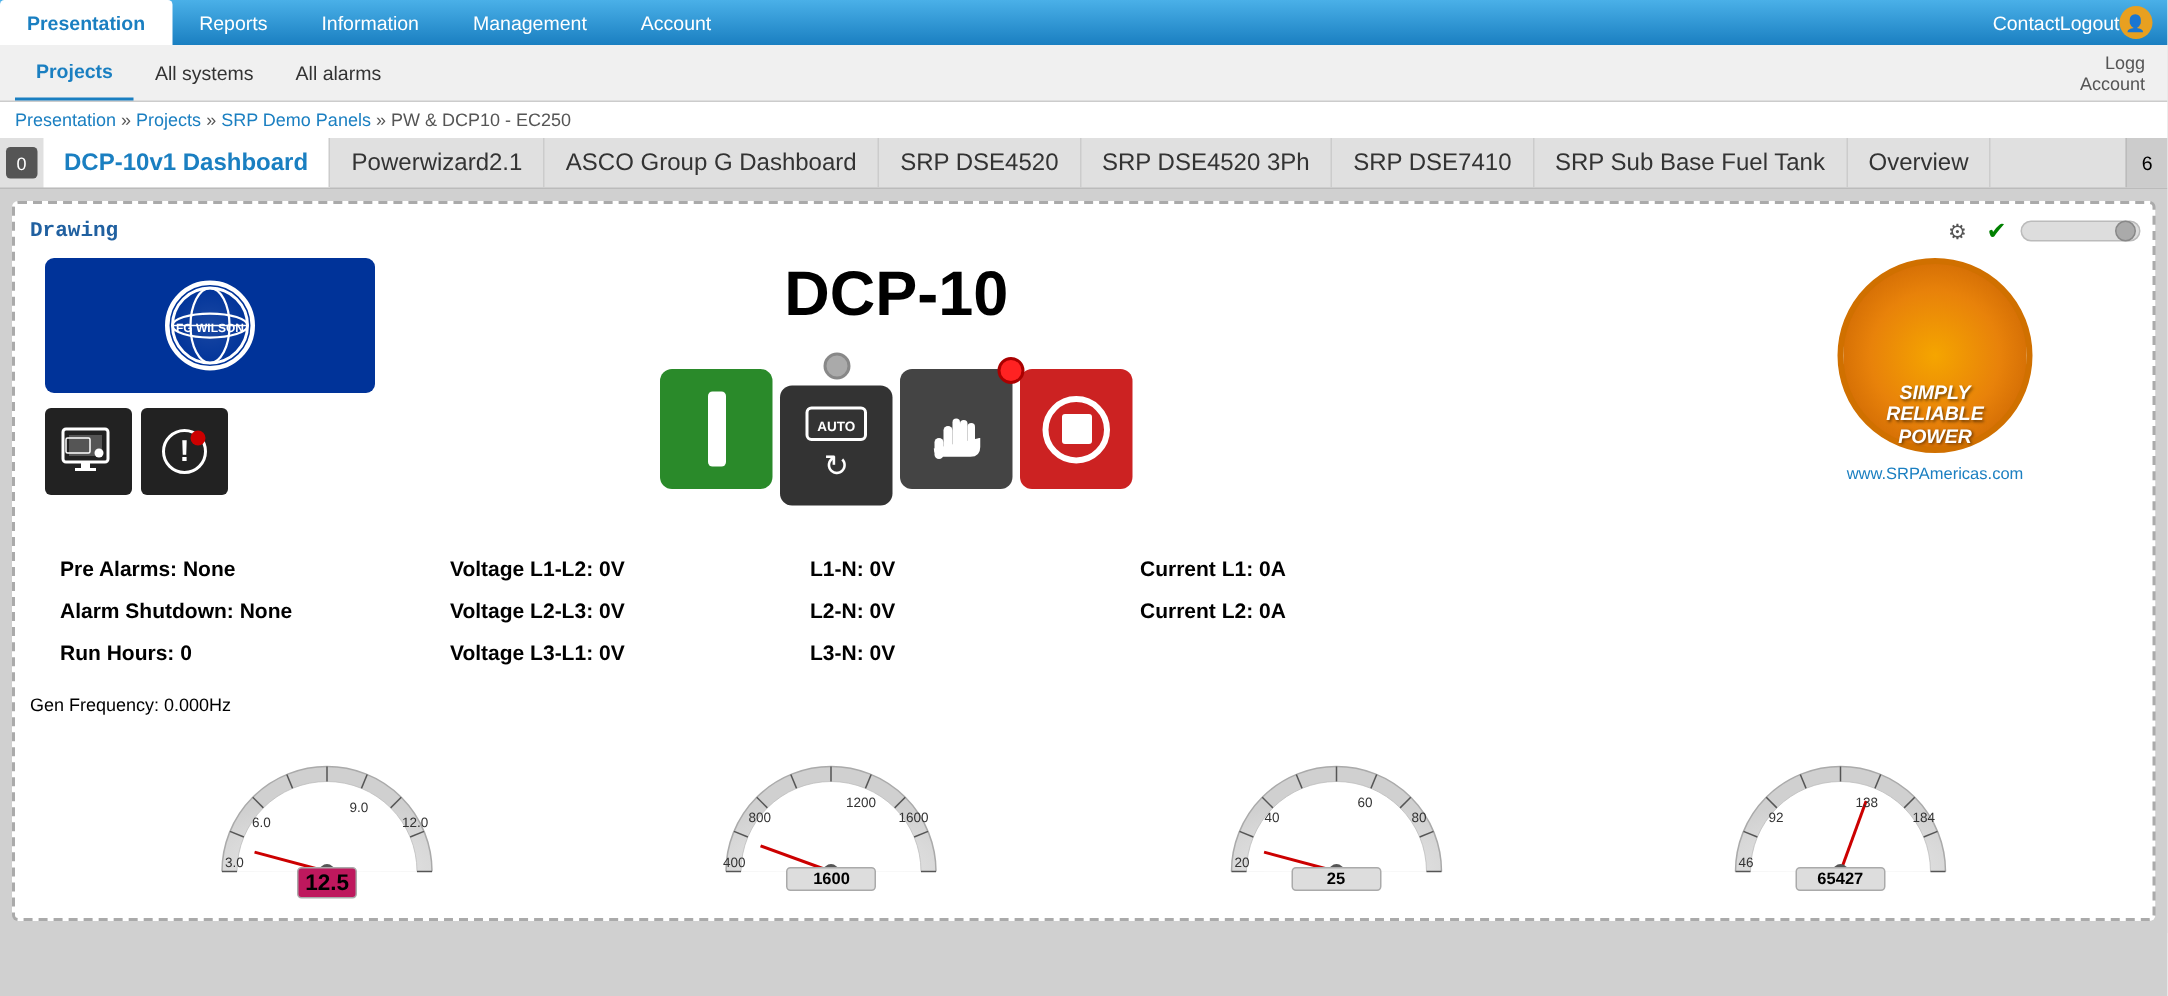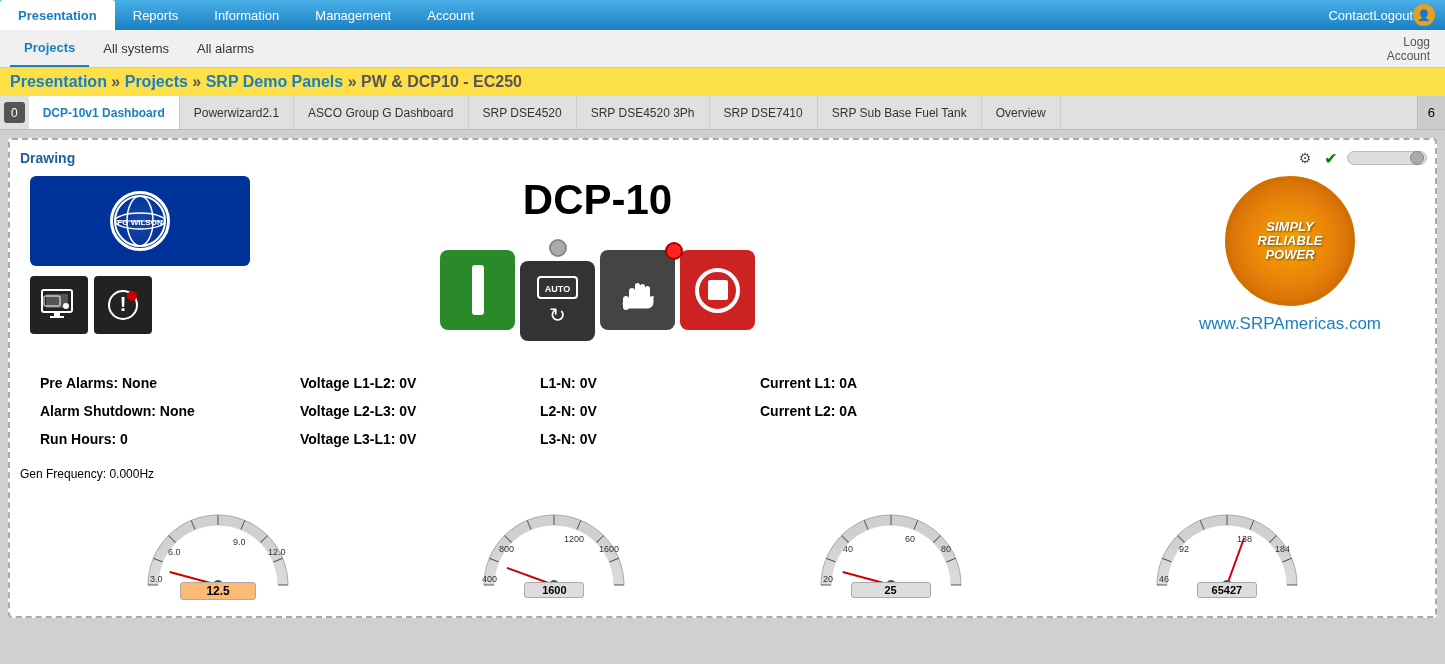--- a/index.html
+++ b/index.html
@@ -77,24 +77,23 @@
       margin-left: auto;
       font-size: 12px;
       color: #555;
       text-align: right;
       padding-right: 5px;
     }
 
     
     .breadcrumb {
       padding: 5px 10px;
-      font-size: 16px;
+      font-size: 12px;
       color: #555;
-      background: #fde047;
-      font-weight: bold;
+      background: #ffffff;
     }
     .breadcrumb a { color: #1a7fc1; text-decoration: none; cursor: pointer; }
 
     
     .tab-bar {
       background: #e0e0e0;
       display: flex;
       align-items: stretch;
       height: 34px;
       border-bottom: 1px solid #bbb;
@@ -106,21 +105,21 @@
       border-radius: 3px;
       padding: 2px 7px;
       font-size: 12px;
       margin: 6px 4px;
       display: flex; align-items: center; justify-content: center;
     }
     .tab-item {
       padding: 0 14px;
       display: flex;
       align-items: center;
-      font-size: 12px;
+      font-size: 16px;
       cursor: pointer;
       white-space: nowrap;
       border-right: 1px solid #ccc;
       color: #333;
     }
     .tab-item.active {
       background: white;
       font-weight: bold;
       color: #1a7fc1;
     }
@@ -145,20 +144,21 @@
       border-radius: 4px;
       padding: 10px;
       min-height: 480px;
       position: relative;
     }
     .drawing-label {
       color: #2060a0;
       font-size: 14px;
       font-weight: bold;
       margin-bottom: 10px;
+      font-family: Liberation Mono, monospace;
     }
     .panel-toolbar {
       position: absolute;
       top: 8px;
       right: 8px;
       display: flex;
       align-items: center;
       gap: 6px;
     }
     .toolbar-icon {
@@ -299,38 +299,38 @@
       width: 20px; height: 20px;
       background: white;
       border-radius: 2px;
     }
 
     
     .srp-logo {
       width: 130px; height: 130px;
       background: radial-gradient(circle at center, #f5a500 0%, #e8820a 50%, #c05a00 100%);
       border-radius: 50%;
-      display: flex; align-items: center; justify-content: center;
+      display: flex; align-items: center; justify-content: flex-end;
       flex-direction: column;
       border: 4px solid #d07000;
       margin: 0 auto 8px;
     }
     .srp-text {
       text-align: center;
       line-height: 1.1;
       font-size: 13px;
       font-weight: 900;
       color: white;
       text-shadow: 1px 1px 2px rgba(0,0,0,0.5);
       font-style: italic;
     }
     .srp-link {
       color: #1a7fc1;
       text-align: center;
-      font-size: 17px;
+      font-size: 11px;
       text-decoration: none;
       cursor: pointer;
     }
 
     
     .small-icons {
       display: flex;
       gap: 6px;
       margin-bottom: 12px;
     }
@@ -574,21 +574,21 @@
             </g>
 
             <line x1="80" y1="85" x2="80" y2="35" stroke="#cc0000" stroke-width="2" transform="rotate(-75 80 85)"></line>
             <circle cx="80" cy="85" r="5" fill="#555"></circle>
 
             <text x="12" y="82" font-size="9" fill="#333">3.0</text>
             <text x="30" y="55" font-size="9" fill="#333">6.0</text>
             <text x="95" y="45" font-size="9" fill="#333">9.0</text>
             <text x="130" y="55" font-size="9" fill="#333">12.0</text>
           </svg>
-          <div style="background:#fdba74;border:1px solid #aaa;border-radius:3px;font-size:12px;font-weight:bold;text-align:center;width:76px;padding:1px 4px;margin-top:-8px;">12.5</div>
+          <div style="background:#be185d;border:1px solid #aaa;border-radius:3px;font-size:15px;font-weight:bold;text-align:center;width:40px;padding:1px 4px;margin-top:-8px;">12.5</div>
         </div>
 
         <div class="gauge-container">
           <svg width="160" height="90" viewBox="0 0 160 90">
             <defs>
               <radialGradient id="g2" cx="50%" cy="100%" r="70%">
                 <stop offset="0%" stop-color="#f0f0f0"></stop>
                 <stop offset="100%" stop-color="#d0d0d0"></stop>
               </radialGradient>
             </defs>
@@ -636,21 +636,21 @@
               <line x1="80" y1="25" x2="80" y2="15" transform="rotate(67.5 80 85)"></line>
               <line x1="80" y1="25" x2="80" y2="15" transform="rotate(90 80 85)"></line>
             </g>
             <line x1="80" y1="85" x2="80" y2="35" stroke="#cc0000" stroke-width="2" transform="rotate(-75 80 85)"></line>
             <circle cx="80" cy="85" r="5" fill="#555"></circle>
             <text x="12" y="82" font-size="9" fill="#333">20</text>
             <text x="32" y="52" font-size="9" fill="#333">40</text>
             <text x="94" y="42" font-size="9" fill="#333">60</text>
             <text x="130" y="52" font-size="9" fill="#333">80</text>
           </svg>
-          <div style="background:#ddd;border:1px solid #aaa;border-radius:3px;font-size:11px;font-weight:bold;text-align:center;width:80px;padding:1px 4px;margin-top:-8px;">25</div>
+          <div style="background:#ddd;border:1px solid #aaa;border-radius:3px;font-size:11px;font-weight:bold;text-align:center;width:60px;padding:1px 4px;margin-top:-8px;">25</div>
         </div>
 
         <div class="gauge-container">
           <svg width="160" height="90" viewBox="0 0 160 90">
             <defs>
               <radialGradient id="g4" cx="50%" cy="100%" r="70%">
                 <stop offset="0%" stop-color="#f0f0f0"></stop>
                 <stop offset="100%" stop-color="#d0d0d0"></stop>
               </radialGradient>
             </defs>

